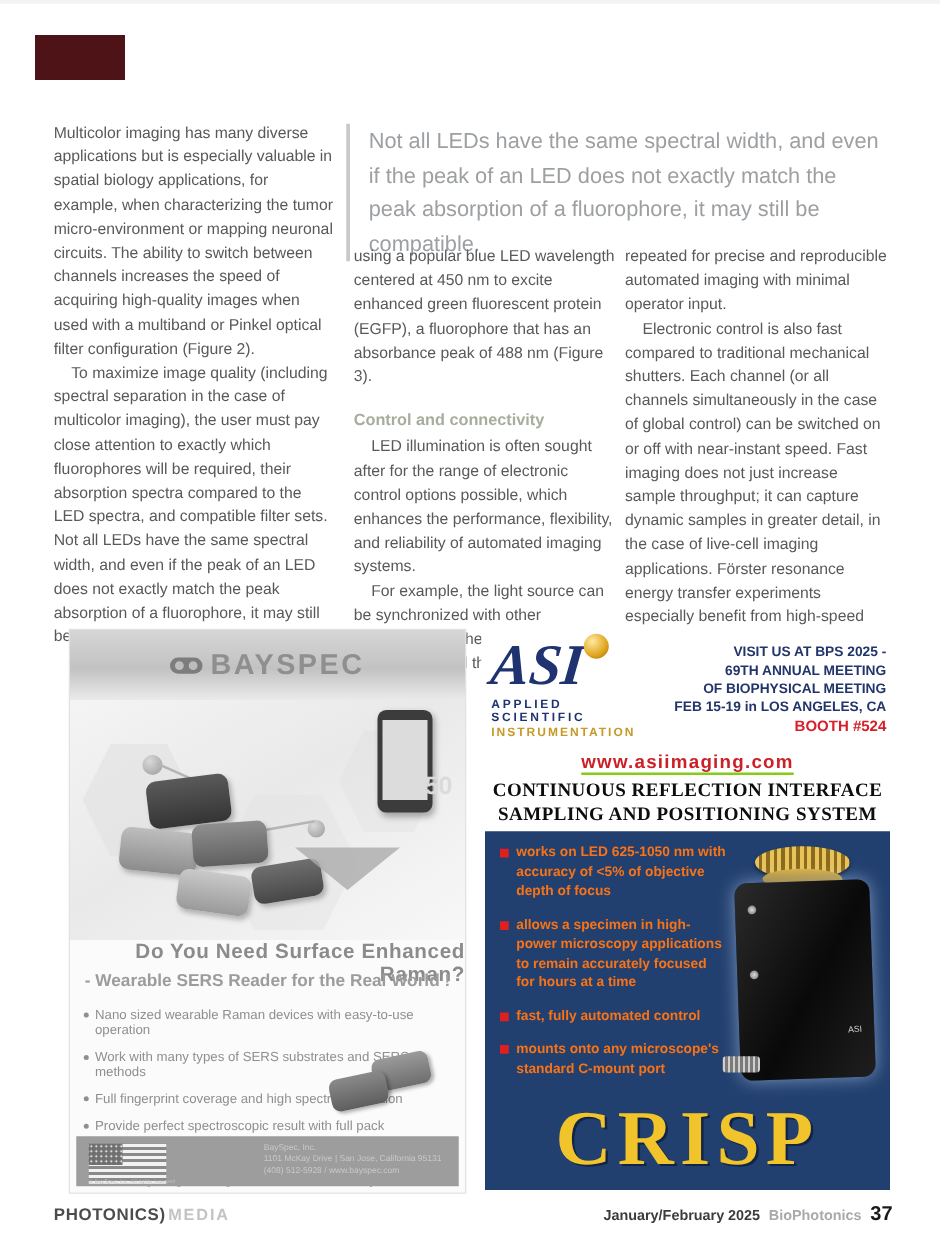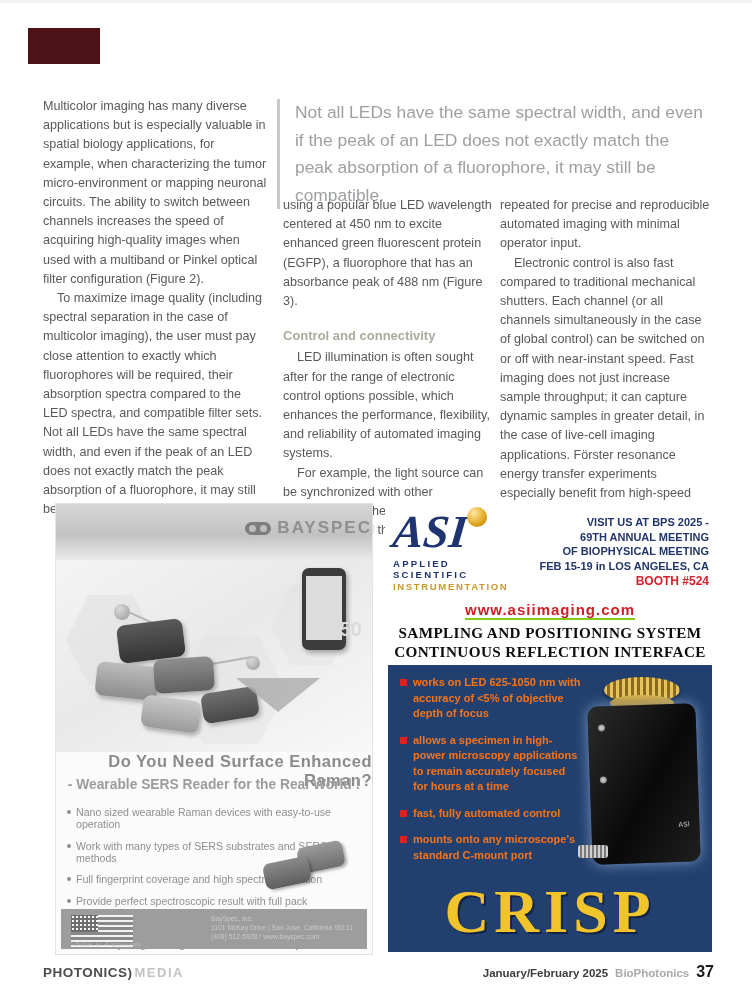--- a/index.html
+++ b/index.html
@@ -17,22 +17,22 @@
   .pullquote{color:#9da0a3;font-size:17.4px;line-height:27.5px;}
   .col2{left:283px;top:193px;width:211px;}
   .col3{left:500px;top:193px;width:213px;}
   .subhead{color:#a7ad9c;font-weight:bold;font-size:13px;margin:15px 0 3px 0 !important;}
   
   .ad{position:absolute;top:500px;height:452px;}
   
   .bayspec{left:55px;width:318px;background:#fbfbfb;border:1px solid #e2e2e2;box-sizing:border-box;overflow:hidden;}
   .bs-band{position:absolute;top:0;left:0;right:0;height:56px;
            background:linear-gradient(#d6d6d6,#c2c2c2 55%,#eaeaea);}
-  .bs-logo{position:absolute;top:14px;left:0;right:0;text-align:right;color:#8f8f8f;
-           font-weight:bold;font-size:17px;letter-spacing:2px;}
+  .bs-logo{position:absolute;top:14px;left:0;right:0;text-align:center;color:#8f8f8f;
+           font-weight:bold;font-size:23px;letter-spacing:2px;}
   .bs-logo .oval{display:inline-block;vertical-align:middle;width:26px;height:13px;background:#7d7d7d;
            border-radius:7px;margin-right:6px;position:relative;}
   .bs-logo .oval:before,.bs-logo .oval:after{content:"";position:absolute;top:3px;width:7px;height:7px;
            border-radius:50%;background:#bdbdbd;}
   .bs-logo .oval:before{left:4px;} .bs-logo .oval:after{right:4px;}
   .bs-img{position:absolute;top:56px;left:0;right:0;height:192px;
           background:linear-gradient(150deg,#f4f4f4,#e9e9e9 45%,#f8f8f8);}
   .hex{position:absolute;clip-path:polygon(25% 5%,75% 5%,100% 50%,75% 95%,25% 95%,0% 50%);background:#e0e0e0;opacity:.55;}
   .dev{position:absolute;border-radius:8px;box-shadow:2px 3px 4px rgba(0,0,0,.25);}
   .mol{position:absolute;border-radius:50%;background:radial-gradient(circle at 35% 30%,#d9d9d9,#9a9a9a);}
@@ -214,22 +214,22 @@
         <div>69TH ANNUAL  MEETING</div>
         <div>OF BIOPHYSICAL MEETING</div>
         <div>FEB 15-19 in LOS ANGELES, CA</div>
         <div class="asi-booth">BOOTH #524</div>
       </div>
     </div>
     <div class="asi-url">
       <span>www.asiimaging.com</span>
     </div>
     <div class="asi-head">
+      <div>CONTINUOUS  REFLECTION  INTERFACE</div>
       <div>SAMPLING  AND  POSITIONING  SYSTEM</div>
-      <div>CONTINUOUS  REFLECTION  INTERFACE</div>
     </div>
     <div class="asi-panel">
       <ul class="asi-bullets">
         <li>
             <span class="sq"></span>
             <span>works on LED 625-1050 nm with accuracy of &lt;5% of objective depth of focus</span>
           </li>
         <li>
             <span class="sq"></span>
             <span>allows a specimen in high-power microscopy applications to remain accurately focused for hours at a time</span>

